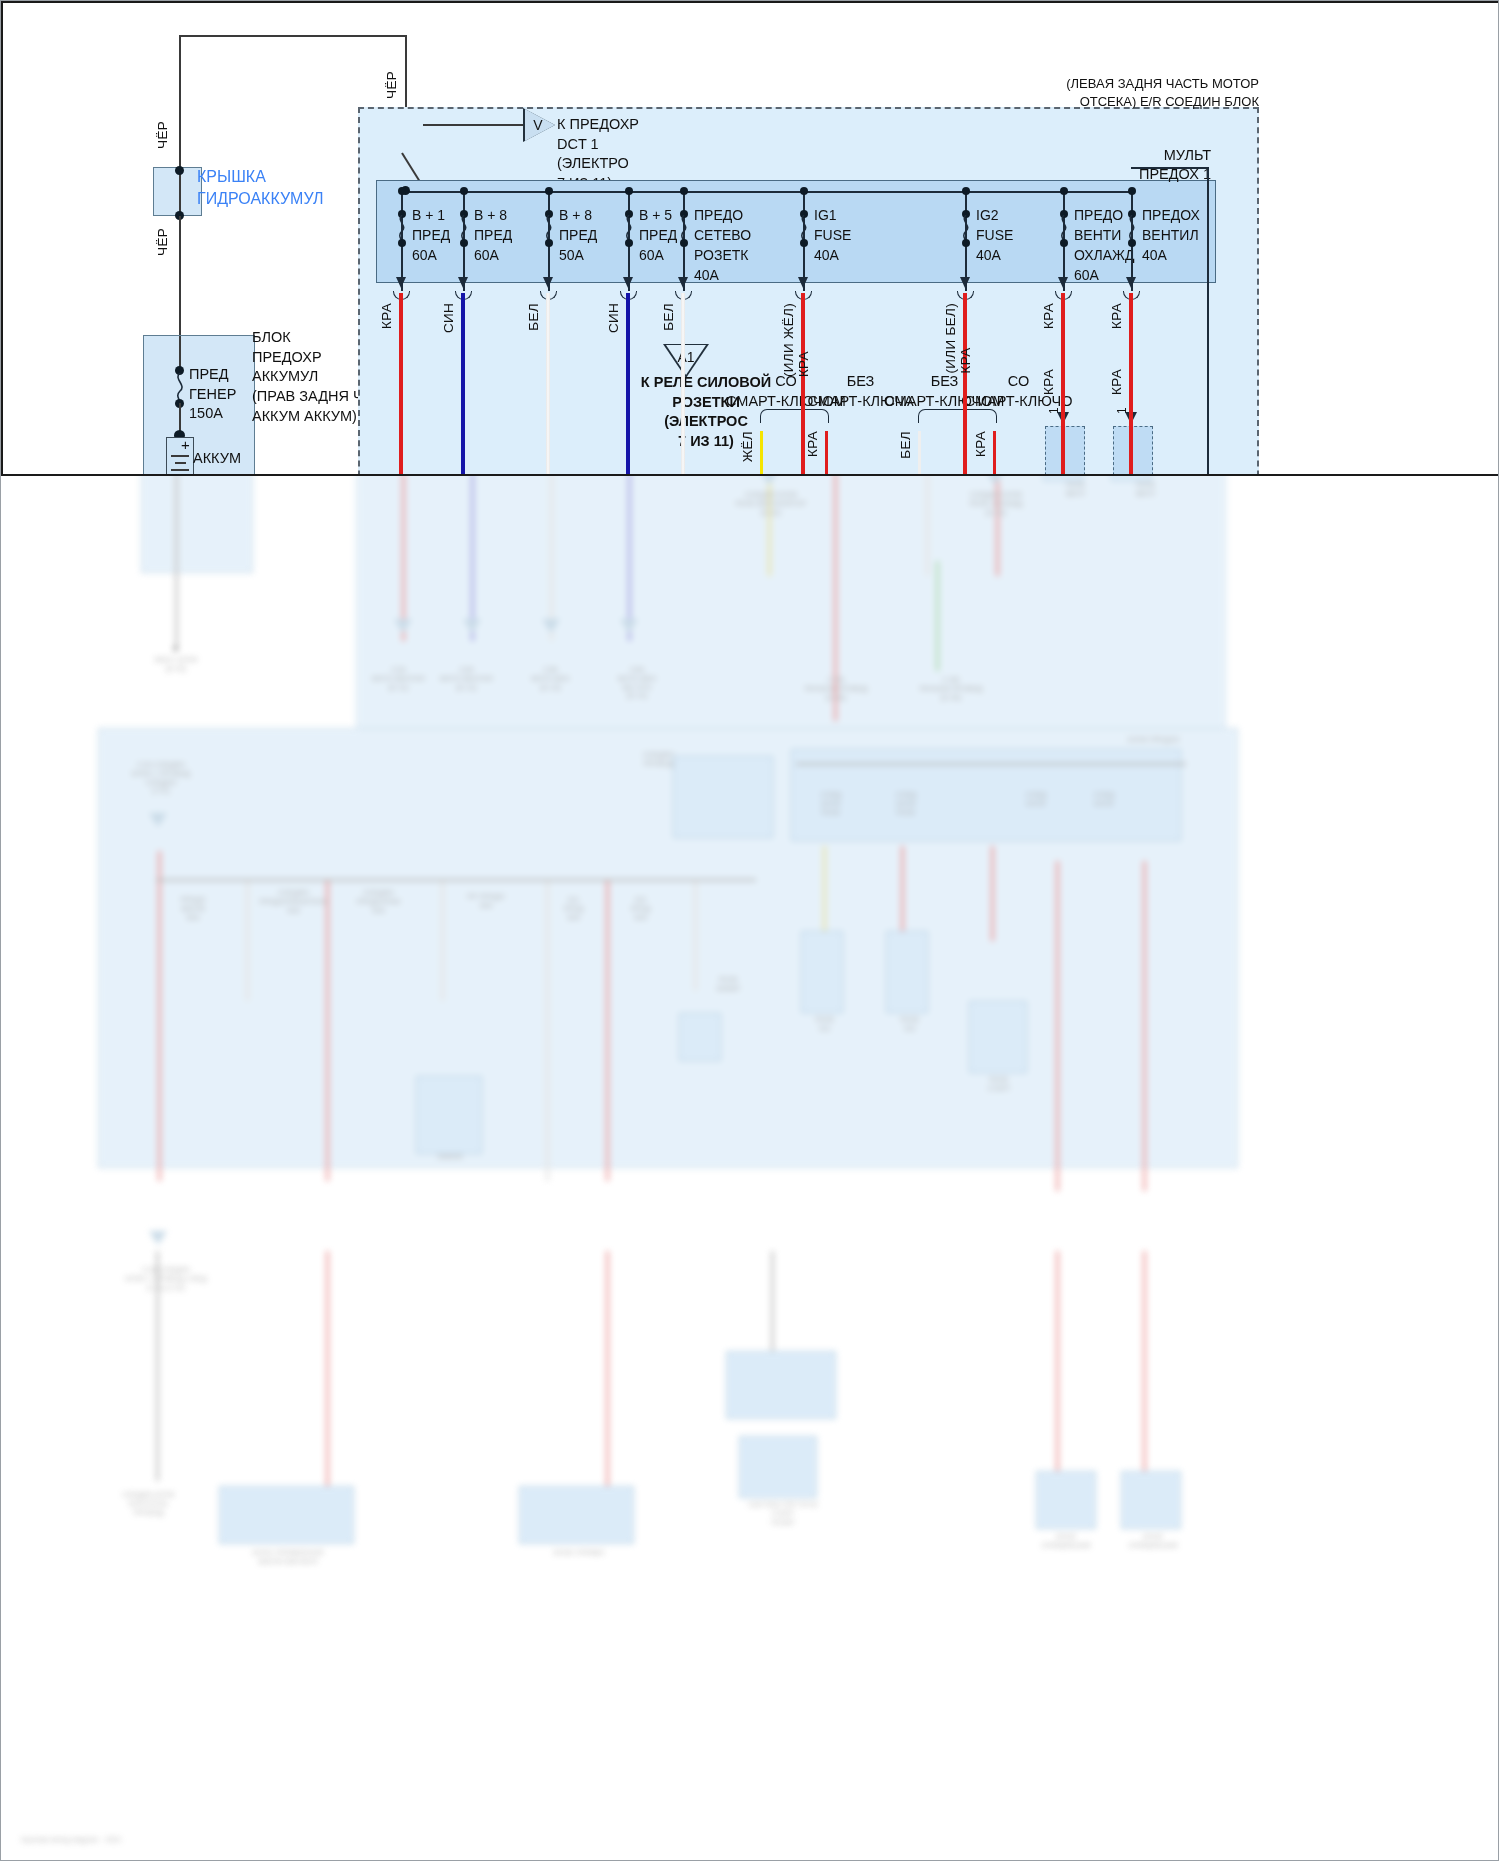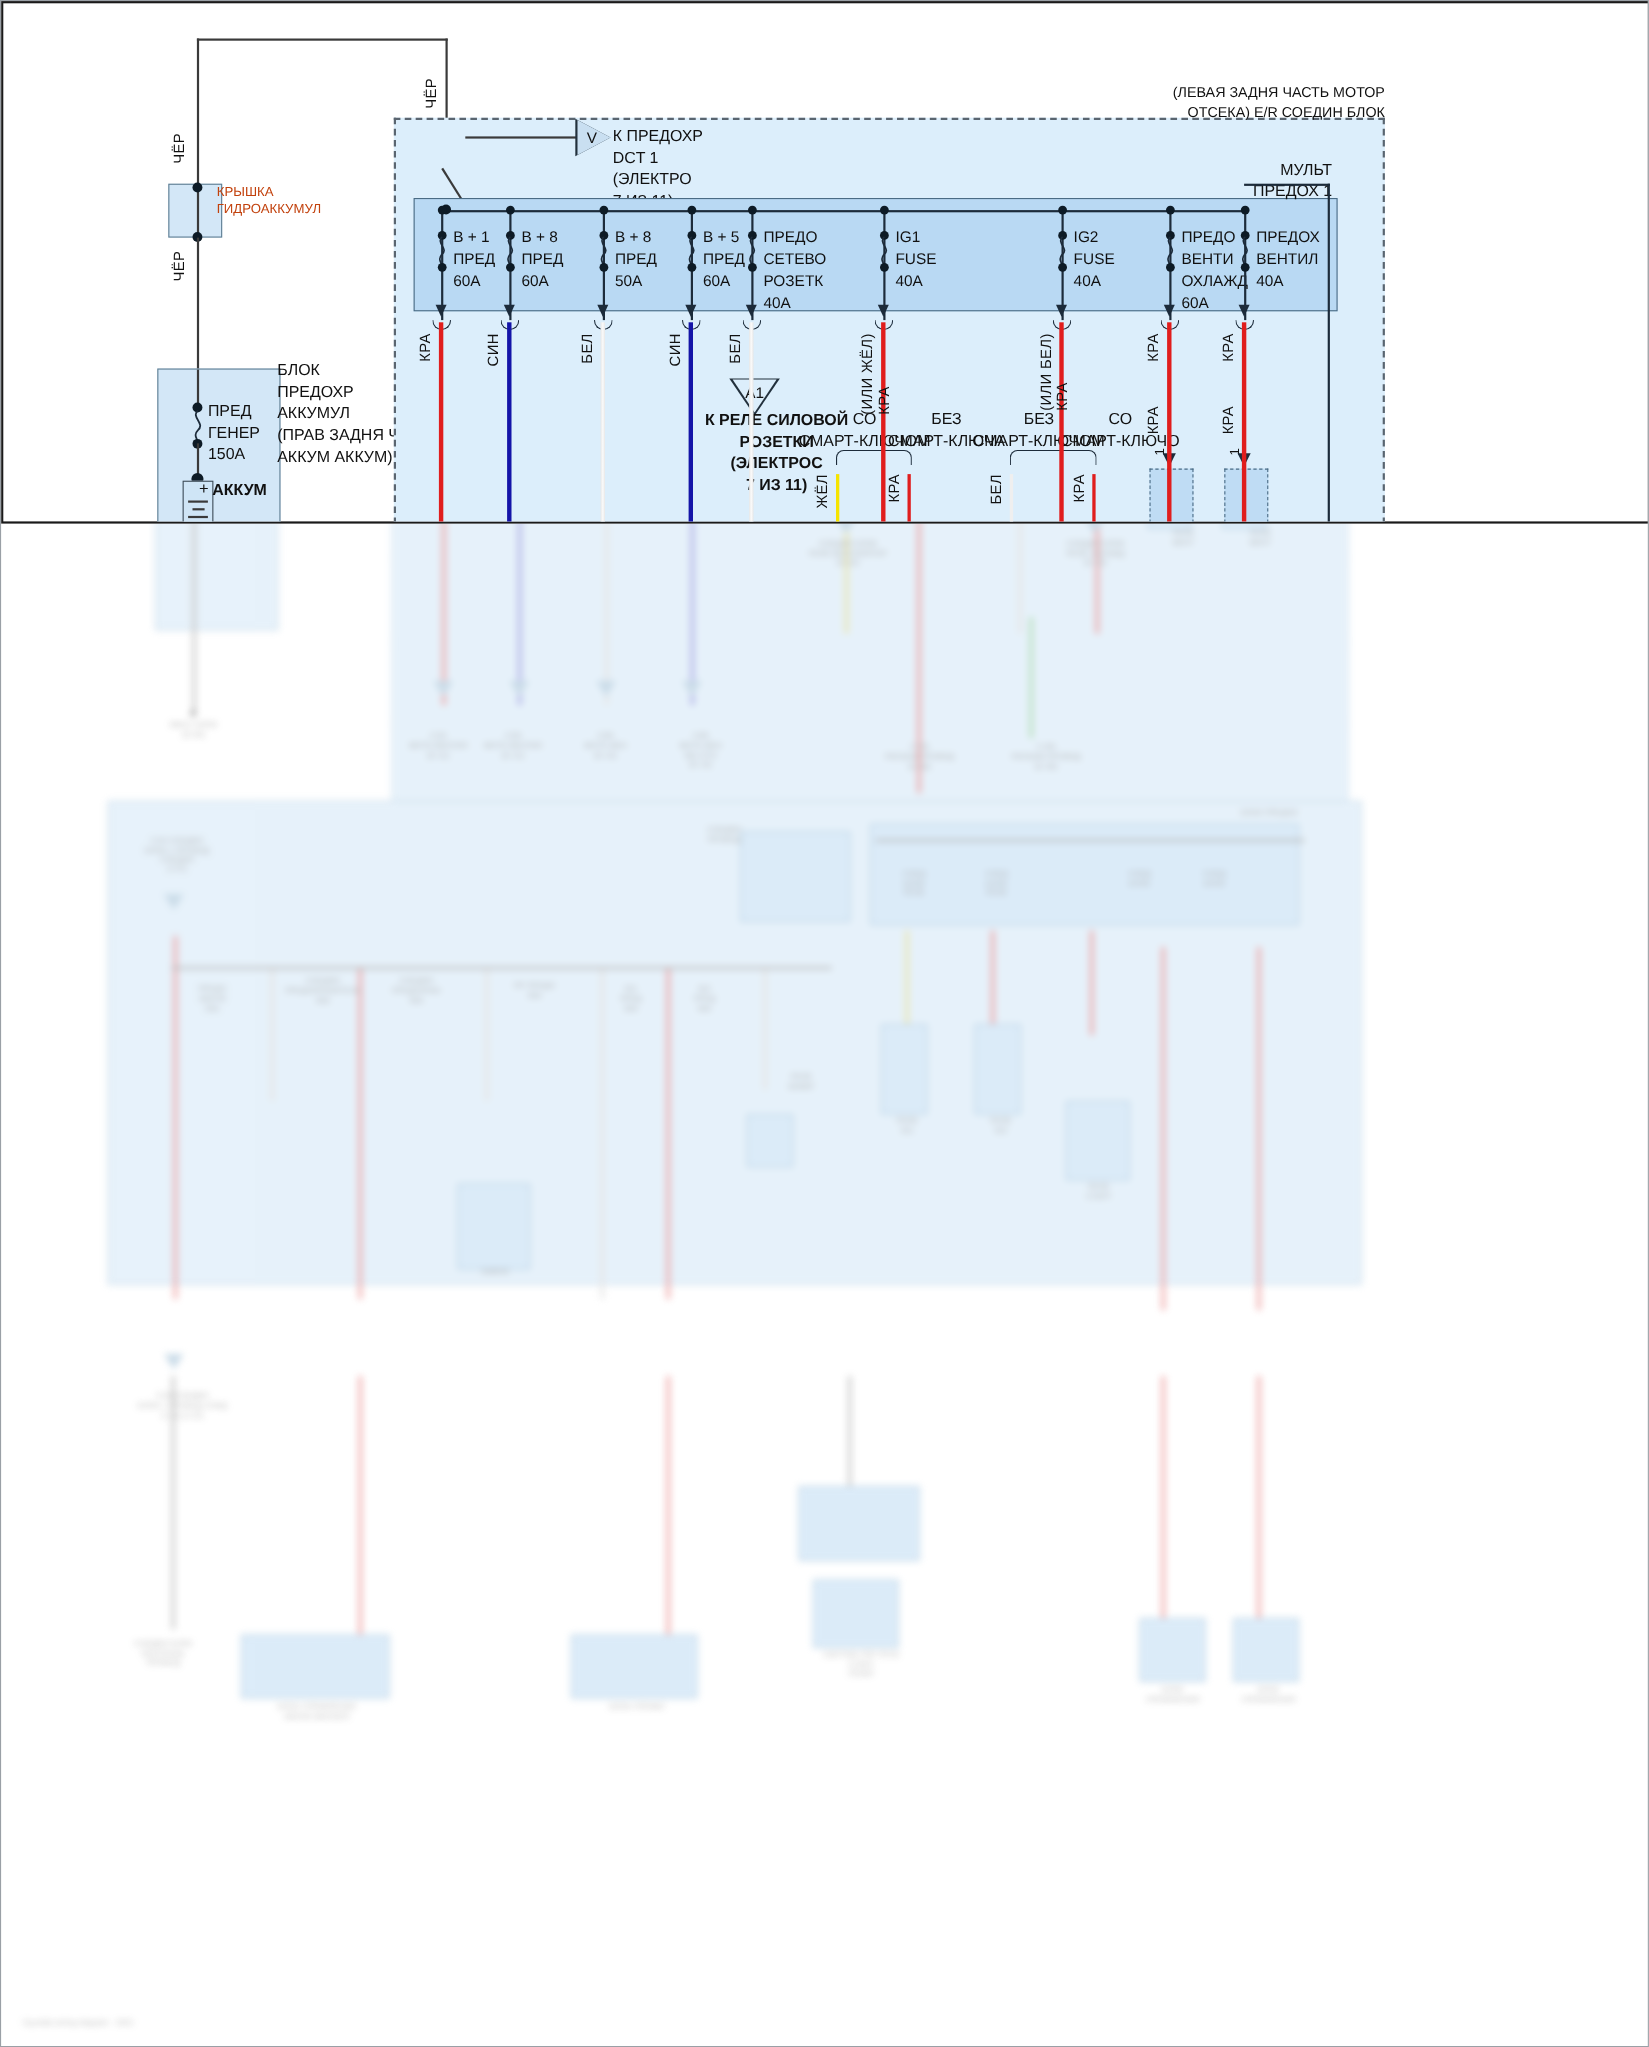--- a/index.html
+++ b/index.html
@@ -208,21 +208,21 @@
   .hyd-block {
     position: absolute;
     left: 150px; top: 164px;
     width: 49px; height: 49px;
     background: #d3e7f7;
     border: 1.3px solid #5e7d92;
   }
   .hyd-lbl {
     position: absolute;
     left: 194px; top: 163px;
-    font-size: 12px; color: #c2410c;
+    font-size: 16px; color: #3b82f6;
     line-height: 1.36;
     white-space: pre-line;
   }
 
   
   .tri-right {
     position: absolute;
     width: 0; height: 0;
     border-top: 16px solid transparent;
     border-bottom: 16px solid transparent;
@@ -421,21 +421,21 @@
     </svg>
     <div class="dot" style="left:172px;top:396px;"></div>
     <div class="note" style="left:186px;top:362px;">ПРЕД
 ГЕНЕР
 150A</div>
     <div class="blk-line" style="left:176px;top:400px;width:1.8px;height:32px;"></div>
     <div class="dot" style="left:171px;top:427px;width:11px;height:11px;"></div>
 
     <div style="position:absolute;left:163px;top:434px;width:28px;height:48px;background:#cfe5f6;border:1.4px solid #3c4b57;"></div>
     <div class="note" style="left:178px;top:432px;font-size:15px;">+</div>
-    <div class="note" style="left:190px;top:434px;font-weight:bold;">АККУМ</div>
+    <div class="note" style="left:190px;top:446px;">АККУМ</div>
     <div class="blk-line" style="left:168px;top:452px;width:18px;height:1.6px;"></div>
     <div class="blk-line" style="left:172px;top:459px;width:11px;height:1.6px;"></div>
     <div class="blk-line" style="left:168px;top:466px;width:18px;height:1.6px;"></div>
 
     <div class="er-block"></div>
     <div class="er-title" style="left:1000px;top:72px;width:256px;">(ЛЕВАЯ ЗАДНЯ ЧАСТЬ МОТОР
 ОТСЕКА) E/R СОЕДИН БЛОК</div>
 
     <div class="blk-line" style="left:420px;top:121px;width:112px;height:1.8px;"></div>
     <div class="blk-line" style="left:398px;top:150px;width:2px;height:38px;transform:rotate(-32deg);transform-origin:top;"></div>

